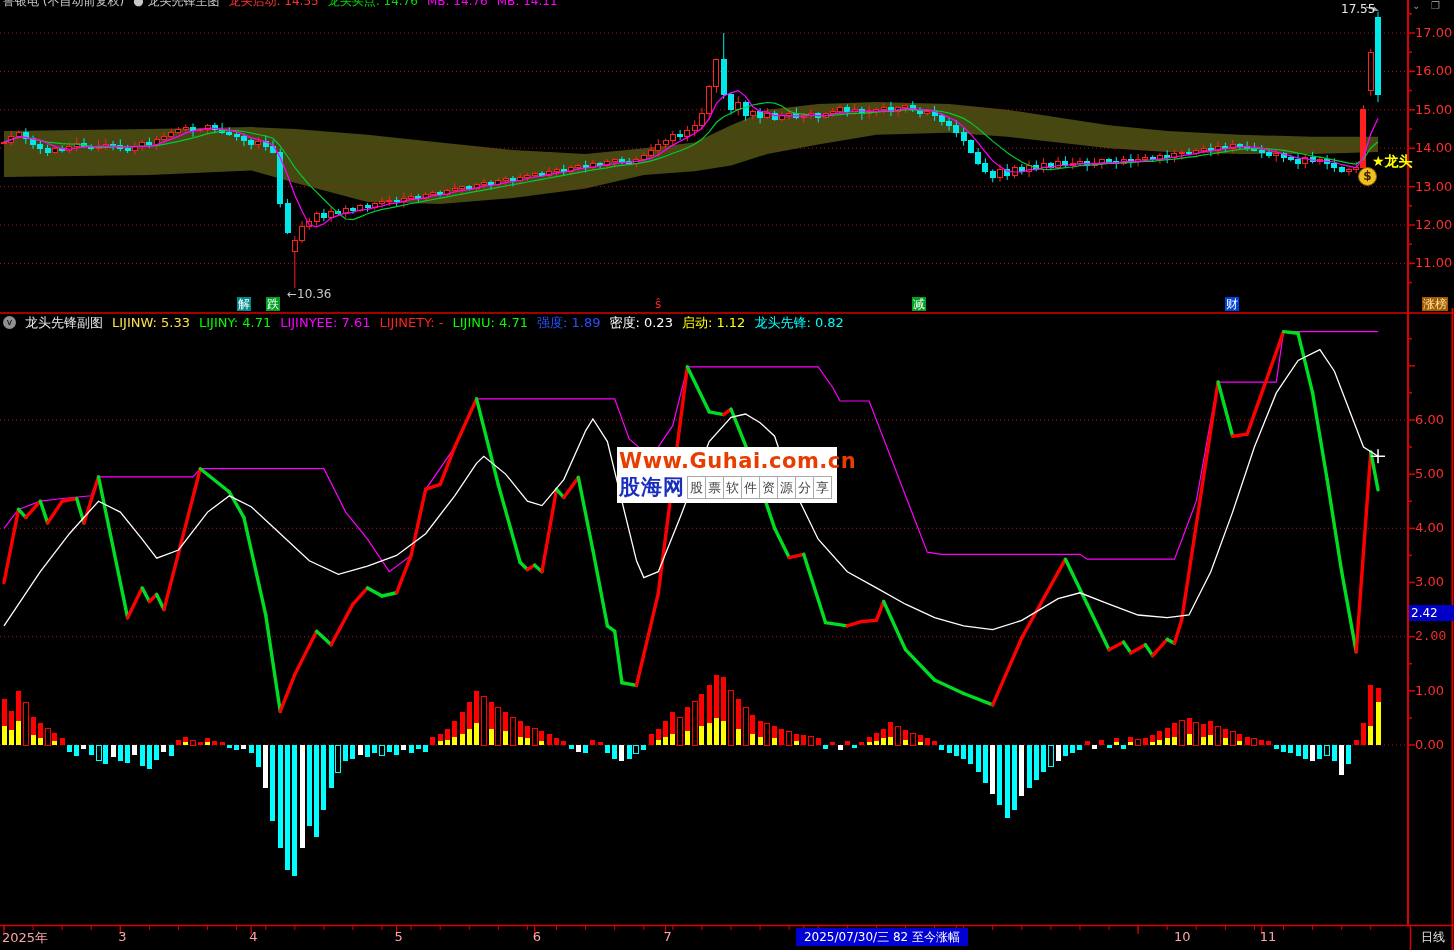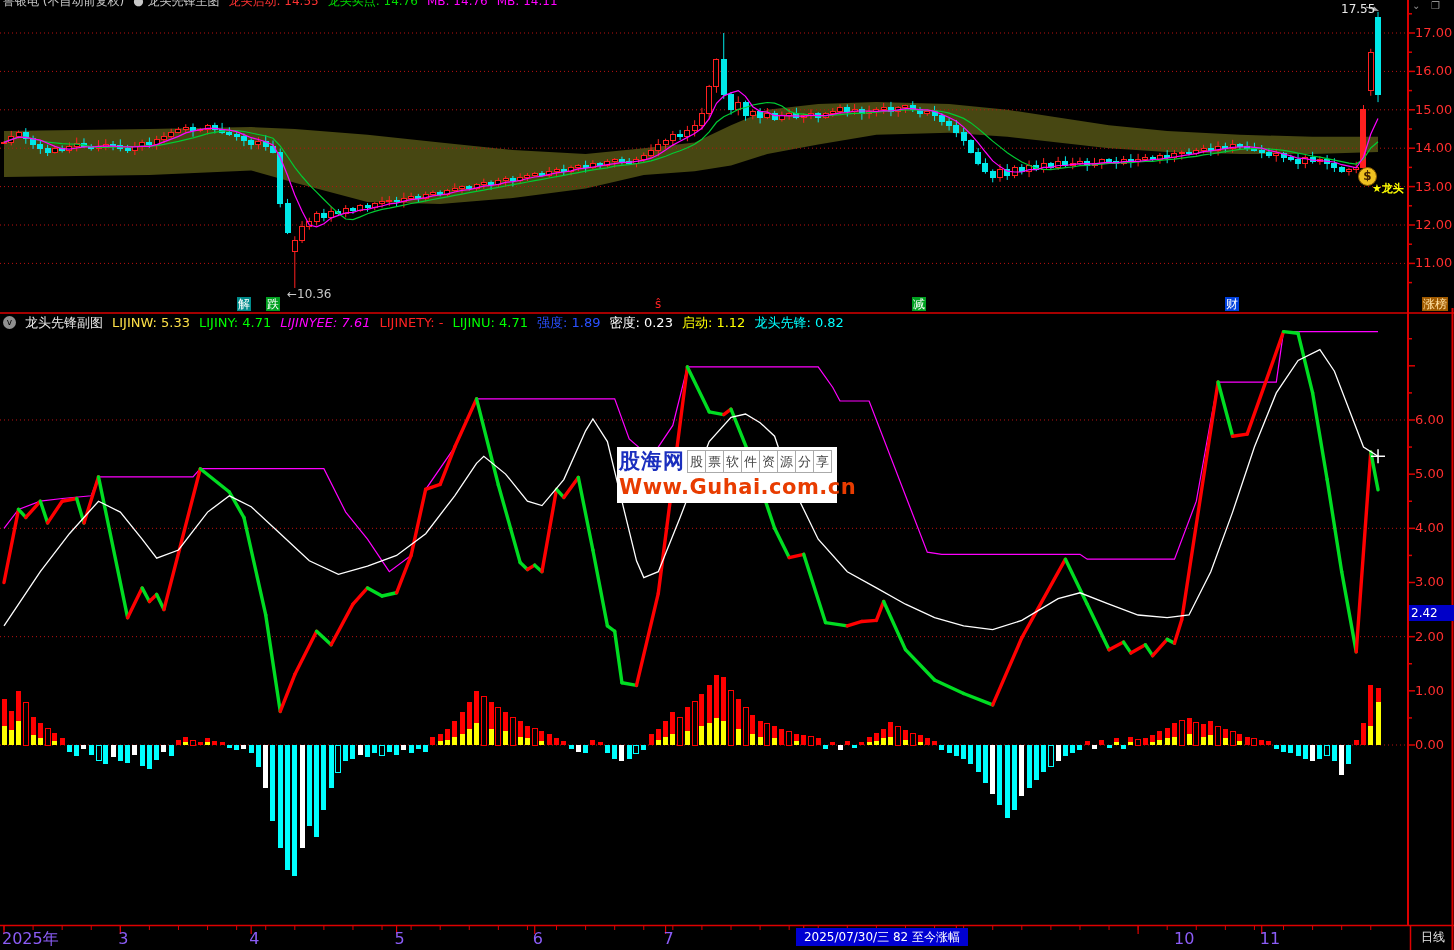--- a/index.html
+++ b/index.html
@@ -6,38 +6,38 @@
   #screen{position:relative;width:1454px;height:950px;background:#000;overflow:hidden;
           font-family:"DejaVu Sans","Liberation Sans",sans-serif;padding-left:12px;}
   #chart-svg{position:absolute;left:0;top:0;}
   #top-header{position:absolute;left:3px;top:0;height:11px;overflow:hidden;display:flex;gap:9px;font-size:12px;}
   #top-header span{display:inline-block;line-height:15px;margin-top:-6px;}
   #sub-header{position:absolute;left:3px;top:314px;height:17px;display:flex;gap:9px;font-size:13px;align-items:center;}
   .tok{display:inline-block;}
   .toggle-icon{width:13px;height:13px;border-radius:50%;background:#909090;color:#000;font-size:9px;
                line-height:13px;text-align:center;display:inline-block;}
   .axis-label{position:absolute;color:#ff2e2e;font-size:13px;}
-  .month-label{position:absolute;color:#8b5cf6;font-size:16px;top:929px;}
+  .month-label{position:absolute;color:#fca5a5;font-size:13px;top:929px;}
   .badge{position:absolute;font-size:12px;line-height:14px;padding:0 1px;}
   #price-flag{position:absolute;left:1409px;top:605px;width:45px;height:16px;background:#0000c8;
               color:#fff;font-size:12px;line-height:16px;padding-left:2px;}
   #status-box{position:absolute;left:796px;top:928px;width:172px;height:18px;background:#0000d2;
               color:#fff;font-size:12px;line-height:18px;text-align:center;}
   #period-label{position:absolute;left:1421px;top:929px;color:#e8e8e8;font-size:12px;}
   #wm{position:absolute;left:617px;top:447px;width:220px;height:56px;background:#fff;padding:1px 2px;box-sizing:border-box;}
   #wm-row1{display:flex;align-items:center;height:26px;}
   #wm-site{color:#1b2fbe;font-weight:bold;font-size:21px;letter-spacing:1px;margin-right:3px;}
   #wm-cells{display:flex;}
   .wm-cell{width:17px;height:21px;border:1px solid #aaa;margin-left:-1px;color:#444;font-size:13px;
            line-height:21px;text-align:center;}
   #wm-url{color:#e83c00;font-weight:bold;font-size:21px;text-align:center;line-height:26px;letter-spacing:0.5px;}
   #money-bag{position:absolute;left:1358px;top:167px;width:17px;height:17px;border-radius:50%;
              background:#eec020;border:1px solid #906000;color:#402000;font-weight:bold;
              font-size:12px;line-height:16px;text-align:center;}
-  #dragon-label{position:absolute;left:1372px;top:153px;color:#ffff00;font-size:11px;font-weight:bold;margin-top:28px;}
+  #dragon-label{position:absolute;left:1372px;top:153px;color:#ffff00;font-size:14px;font-weight:bold;}
   #high-label{position:absolute;left:1341px;top:2px;color:#e8e8e8;font-size:12px;}
   #low-label{position:absolute;left:287px;top:287px;color:#c8c8c8;font-size:12px;}
   .win-icon{position:absolute;color:#909090;font-size:10px;top:0;}
 </style>
 </head>
 <body>
 
 <div id="screen">
   <svg id="chart-svg" width="1454" height="950">
       <g>
@@ -885,67 +885,67 @@
       <span class="tok" style="color: rgb(255, 0, 255);">MB: 14.11</span>
     </div>
   <span class="win-icon" style="left:1412px;">⌄</span>
   <span class="win-icon" style="left:1431px;">❐</span>
 
   <div id="sub-header">
     <span class="toggle-icon">v</span>
     <span class="tok" style="color:#e8e8e8;">龙头先锋副图</span>
   <span class="tok" style="color: #fde047;">LIJINW: 5.33</span>
       <span class="tok" style="color: rgb(0, 255, 0);">LIJINY: 4.71</span>
-      <span class="tok" style="color: rgb(255, 0, 255); font-style: italic;">LIJINYEE: 7.61</span>
+      <span class="tok" style="color: rgb(255, 0, 255);">LIJINYEE: 7.61</span>
       <span class="tok" style="color: rgb(255, 34, 34);">LIJINETY: -</span>
       <span class="tok" style="color: rgb(0, 255, 0);">LIJINU: 4.71</span>
       <span class="tok" style="color: rgb(42, 80, 255);">强度: 1.89</span>
       <span class="tok" style="color: rgb(255, 255, 255);">密度: 0.23</span>
       <span class="tok" style="color: rgb(255, 255, 0);">启动: 1.12</span>
       <span class="tok" style="color: rgb(0, 255, 255);">龙头先锋: 0.82</span>
     </div>
 
   <span id="high-label">17.55</span>
   <span id="low-label">←10.36</span>
   <span id="dragon-label">★龙头</span>
   <span id="money-bag">$</span>
 
   <div id="price-flag">2.42</div>
 
   <div id="status-box">2025/07/30/三 82 至今涨幅6.62%</div>
   <span id="period-label">日线</span>
 
   <div id="wm">
+    <div id="wm-url">Www.Guhai.com.cn</div>
     <div id="wm-row1">
       <span id="wm-site">股海网</span>
       <span id="wm-cells">
           <span class="wm-cell">股</span>
           <span class="wm-cell">票</span>
           <span class="wm-cell">软</span>
           <span class="wm-cell">件</span>
           <span class="wm-cell">资</span>
           <span class="wm-cell">源</span>
           <span class="wm-cell">分</span>
           <span class="wm-cell">享</span>
         </span>
     </div>
-    <div id="wm-url">Www.Guhai.com.cn</div>
   </div>
 <span class="axis-label" style="left: 1415px; top: 25px;">17.00</span>
     <span class="axis-label" style="left: 1415px; top: 63.4px;">16.00</span>
     <span class="axis-label" style="left: 1415px; top: 101.8px;">15.00</span>
     <span class="axis-label" style="left: 1415px; top: 140.2px; text-align: center;">14.00</span>
     <span class="axis-label" style="left: 1415px; top: 178.6px;">13.00</span>
     <span class="axis-label" style="left: 1415px; top: 217px;">12.00</span>
     <span class="axis-label" style="left: 1415px; top: 255.4px;">11.00</span>
     <span class="axis-label" style="left: 1415px; top: 411.98px;">6.00</span>
     <span class="axis-label" style="left: 1415px; top: 466.15px;">5.00</span>
     <span class="axis-label" style="left: 1415px; top: 520.32px;">4.00</span>
     <span class="axis-label" style="left: 1415px; top: 574.49px;">3.00</span>
-    <span class="axis-label" style="left: 1415px; top: 628.66px;">2.00</span>
+    <span class="axis-label" style="left: 1415px; top: 628.66px; font-family: Liberation Mono, monospace;">2.00</span>
     <span class="axis-label" style="left: 1415px; top: 682.83px;">1.00</span>
     <span class="axis-label" style="left: 1415px; top: 737px;">0.00</span>
     <span class="month-label" style="left: 2px;">2025年</span>
     <span class="month-label" style="left: 118.32px;">3</span>
     <span class="month-label" style="left: 249.18px;">4</span>
     <span class="month-label" style="left: 394.58px;">5</span>
     <span class="month-label" style="left: 532.71px;">6</span>
     <span class="month-label" style="left: 663.57px;">7</span>
     <span class="month-label" style="left: 1174px;">10</span>
     <span class="month-label" style="left: 1259.71px;">11</span>

